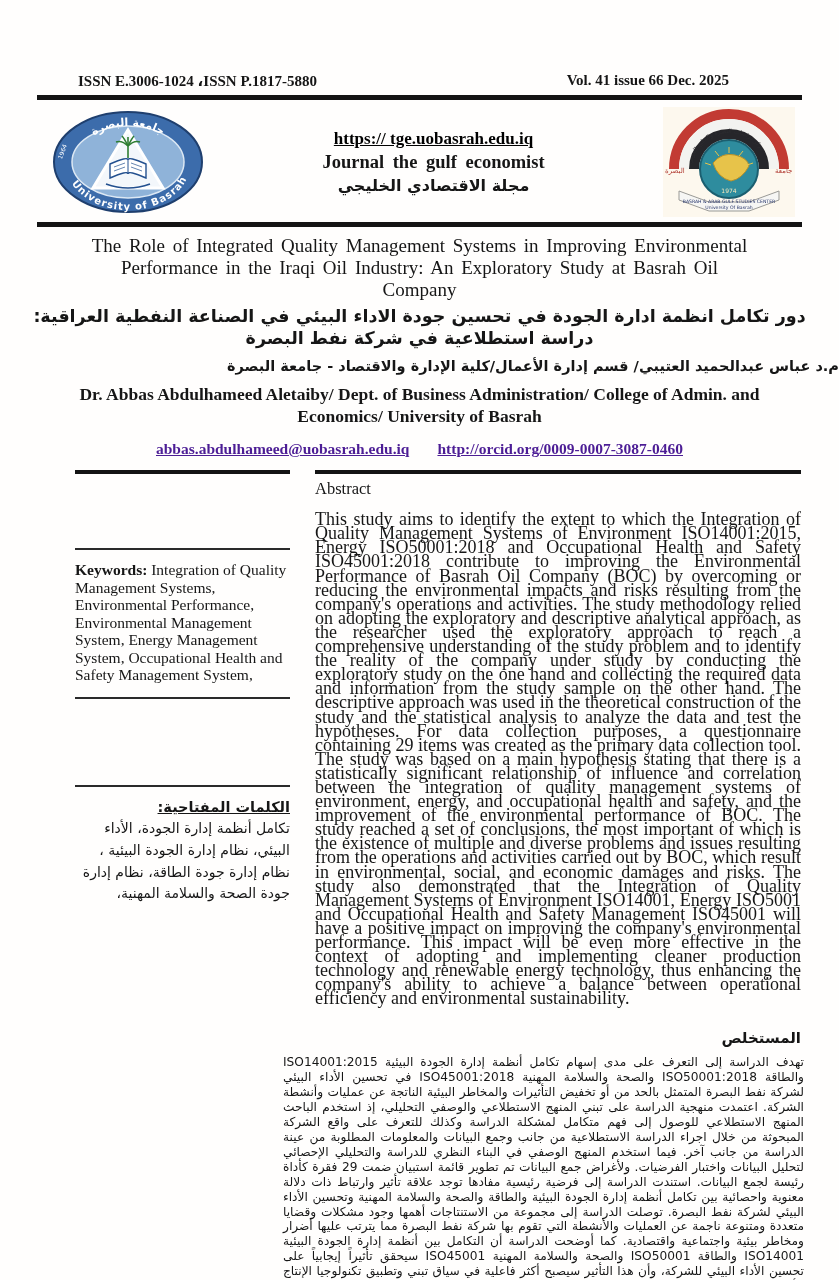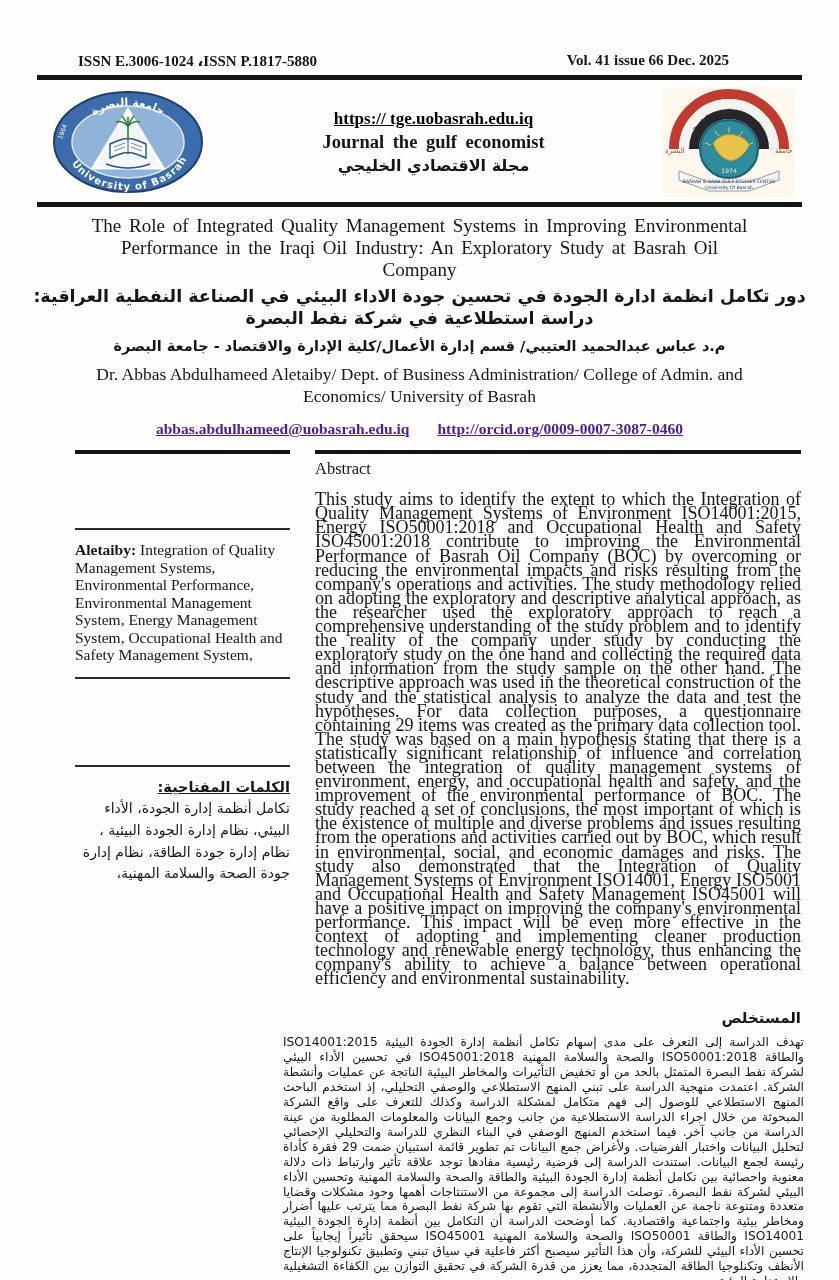--- a/index.html
+++ b/index.html
@@ -5,39 +5,39 @@
   html,body{margin:0;padding:0;background:#ffffff;}
   .page{
     position:relative;
     width:839px;height:1280px;
     margin:0 auto;
     background:#fffefd;
     overflow:hidden;
     font-family:"Liberation Serif","DejaVu Sans",serif;
     color:#161616;
     box-sizing:border-box;
-    padding-top:52px;
+    padding-top:72px;
   }
   
   .issn-row{display:flex;justify-content:space-between;margin:0 110px 5px 78px;
     font-weight:bold;font-size:15px;}
   .rule-thick{border-top:5px solid #141414;margin:0 37px;}
   
   .masthead{display:flex;align-items:center;margin:7px 44px 5px 52px;}
   .mast-center{flex:1;text-align:center;}
   .mast-url{color:#000000;font-weight:bold;font-size:17px;text-decoration:underline;cursor:pointer;}
   .mast-journal-en{font-weight:bold;font-size:18.5px;margin-top:3px;word-spacing:4px;}
   .mast-journal-ar{font-weight:bold;font-size:16px;margin-top:3px;direction:rtl;font-family:"DejaVu Sans",sans-serif;}
   
   .title-en{margin:8px auto 0;width:678px;text-align:center;font-size:19px;line-height:1.17;word-spacing:3px;}
   .title-ar{margin:3px auto 0;text-align:center;direction:rtl;font-weight:bold;font-size:17.5px;
     line-height:1.28;font-family:"DejaVu Sans",sans-serif;}
-  .author-ar{margin:9px auto 0;text-align:center;direction:rtl;font-weight:bold;font-size:14.5px;
+  .author-ar{margin:9px auto 0;direction:rtl;font-weight:bold;font-size:14.5px;
     font-family:"DejaVu Sans",sans-serif;}
-  .author-en{margin:10px auto 6px;width:690px;text-align:center;font-weight:normal;font-size:17.5px;line-height:1.25;}
+  .author-en{margin:10px auto 6px;width:690px;text-align:center;font-weight:bold;font-size:17.5px;line-height:1.25;}
   .links-row{margin-top:12px;text-align:center;font-weight:bold;font-size:15.5px;}
   .doc-link{color:#4c1d95;text-decoration:underline;cursor:pointer;}
   .links-gap{display:inline-block;width:28px;}
   
   .cols{display:flex;margin:12px 38px 0;}
   .left-col{width:252px;flex:none;box-sizing:border-box;padding-left:37px;}
   .right-col{flex:1;margin-left:25px;}
   .left-rule-thick{border-top:4px solid #141414;}
   .left-rule-thin{border-top:2px solid #2a2a2a;}
   .kw-gap-top{height:74px;}
@@ -153,21 +153,21 @@
   <div class="links-row">
     <a class="doc-link">abbas.abdulhameed@uobasrah.edu.iq</a><span class="links-gap"></span><a class="doc-link">http://orcid.org/0009-0007-3087-0460</a>
   </div>
 
   <div class="cols">
 
     <div class="left-col">
       <div class="left-rule-thick"></div>
       <div class="kw-gap-top"></div>
       <div class="left-rule-thin"></div>
-      <div class="kw-text"><b>Aletaiby:</b><span> Integration of Quality Management Systems, Environmental Performance, Environmental Management System, Energy Management System, Occupational Health and Safety Management System,</span></div>
+      <div class="kw-text"><b>Keywords:</b><span> Integration of Quality Management Systems, Environmental Performance, Environmental Management System, Energy Management System, Occupational Health and Safety Management System,</span></div>
       <div class="left-rule-thin"></div>
       <div class="kw-gap-mid"></div>
       <div class="left-rule-thin"></div>
       <div class="kw-ar">
         <span class="kw-ar-heading">الكلمات المفتاحية:</span><br>
         <span>تكامل أنظمة إدارة الجودة، الأداء البيئي، نظام إدارة الجودة البيئية ، نظام إدارة جودة الطاقة، نظام إدارة جودة الصحة والسلامة المهنية،</span>
       </div>
     </div>
 
     <div class="right-col">

